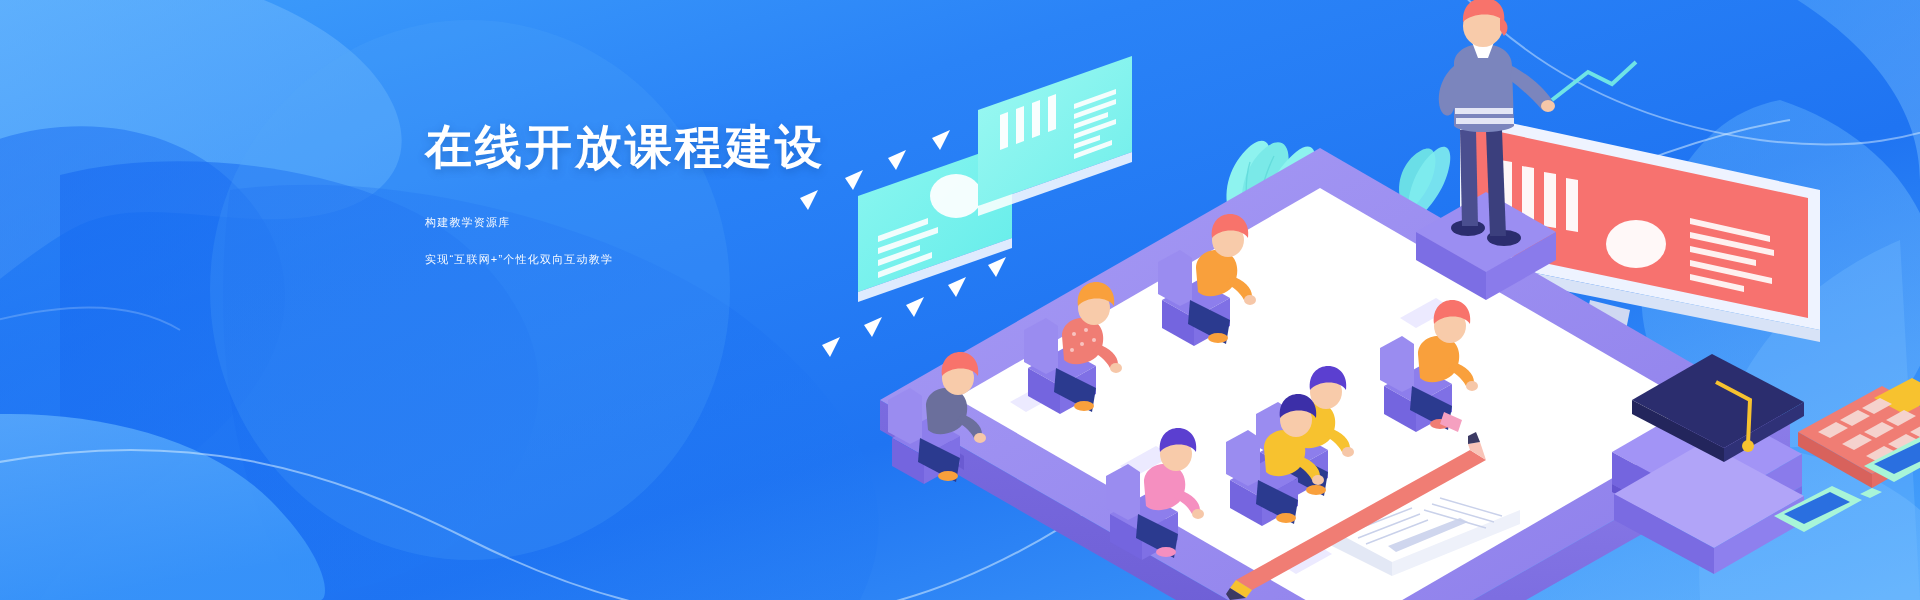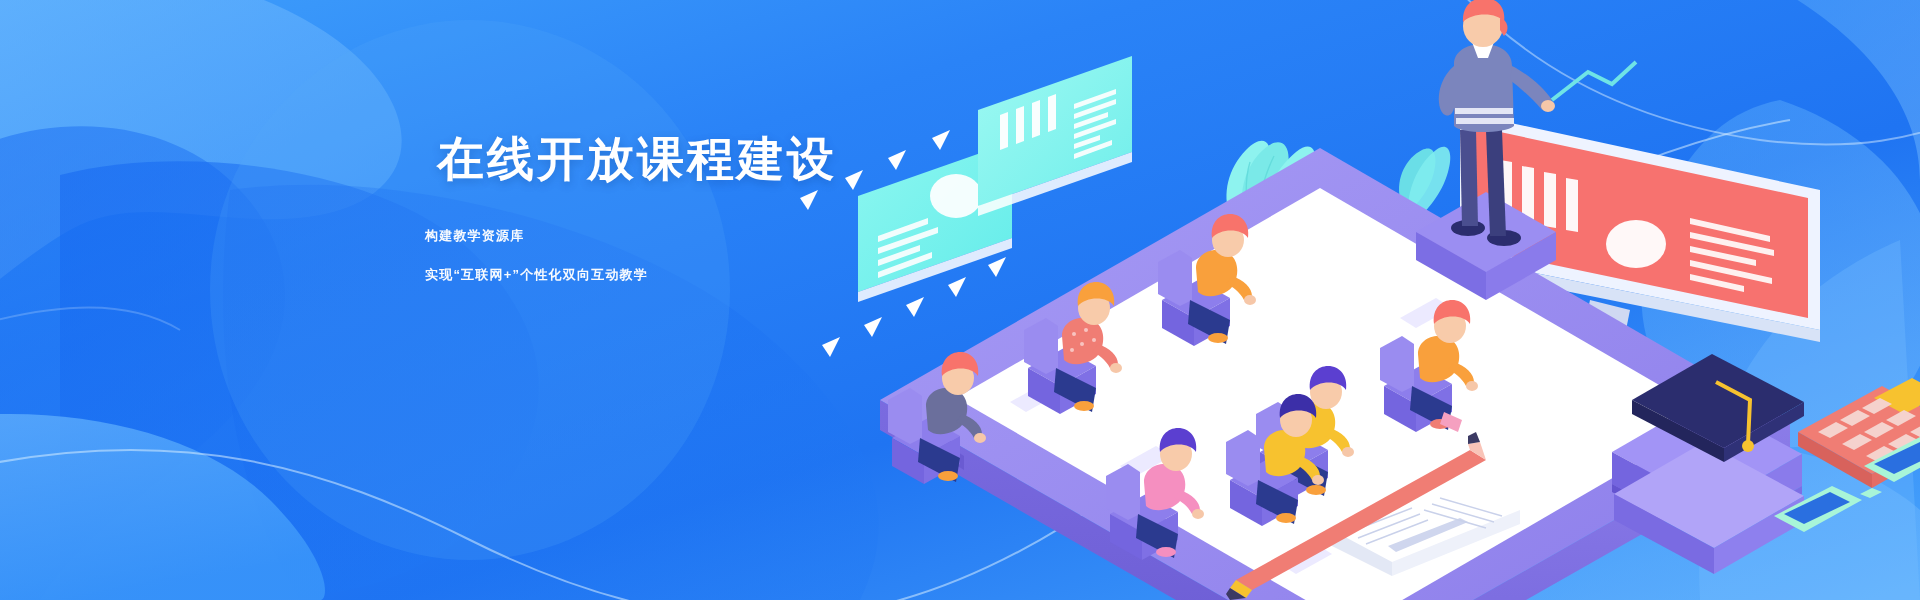--- a/index.html
+++ b/index.html
@@ -14,39 +14,38 @@
   }
   .bg-layer{position:absolute;inset:0;}
   .bg-layer svg{display:block;width:100%;height:100%;}
 
   
   .text-block{
     position:absolute;left:425px;top:118px;width:720px;
     z-index:40;
   }
   .hero-title{
-    margin:12px;
+    margin:0;
     font-size:47px;
     line-height:1.25;
     font-weight:bold;
     color:#ffffff;
     letter-spacing:3px;
     text-shadow:0 3px 8px rgba(10,60,140,.30);
     white-space:nowrap;
   }
   .hero-lines{margin-top:40px;}
   .hero-line{
-    font-size:13px;
+    font-size:11px;
     line-height:1;
     color:#ffffff;
     letter-spacing:1.2px;
     margin-bottom:26px;
     white-space:nowrap;
     opacity:.97;
-    font-weight:bold;
   }
   .hero-line:last-child{margin-bottom:0;}
 
   
   .illustration{
     position:absolute;left:760px;top:0;width:1160px;height:600px;
     z-index:30;
   }
   .illustration svg{display:block;width:100%;height:100%;}
 </style>

